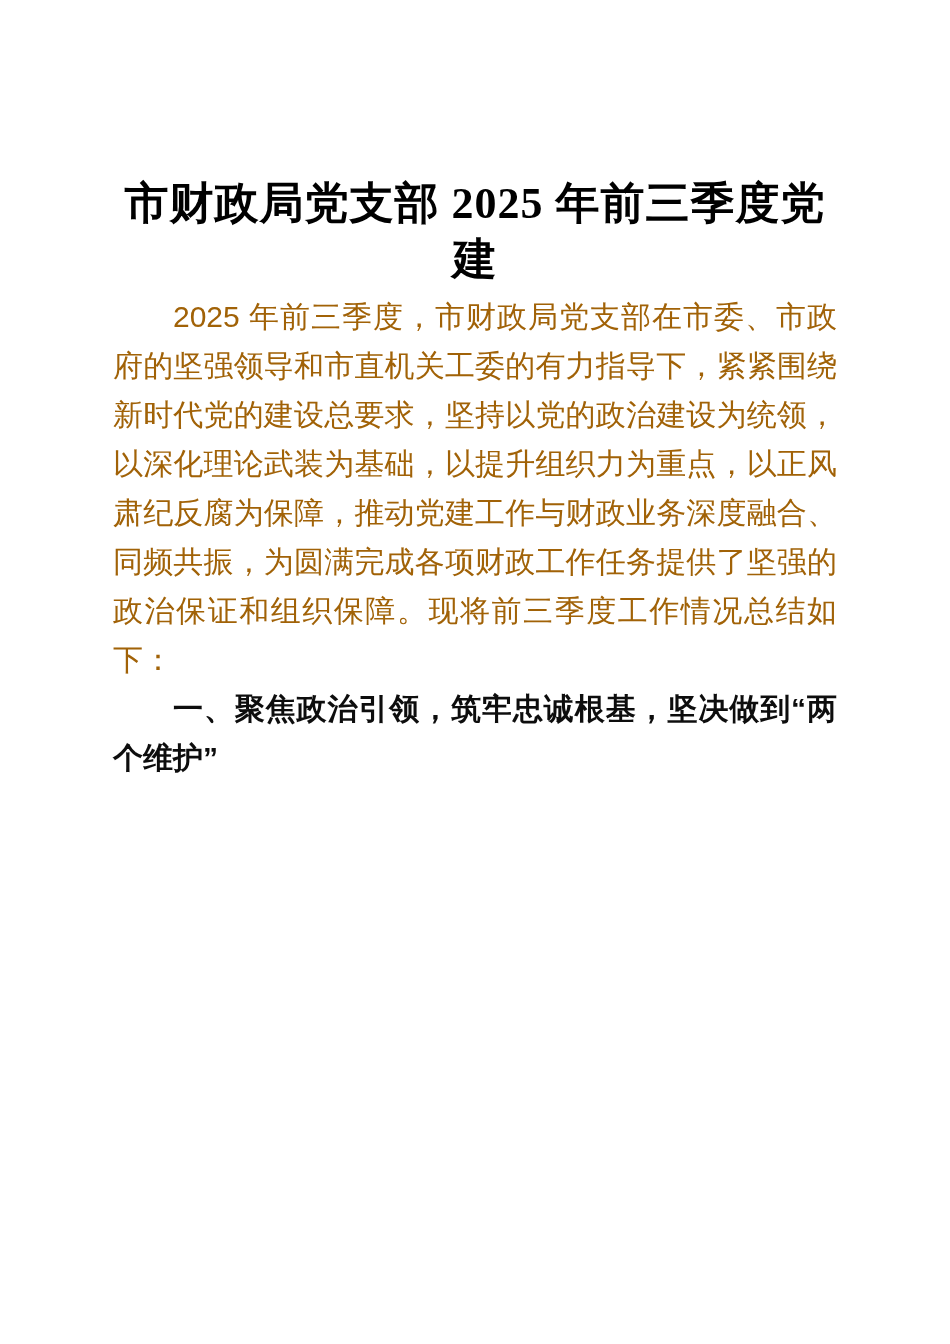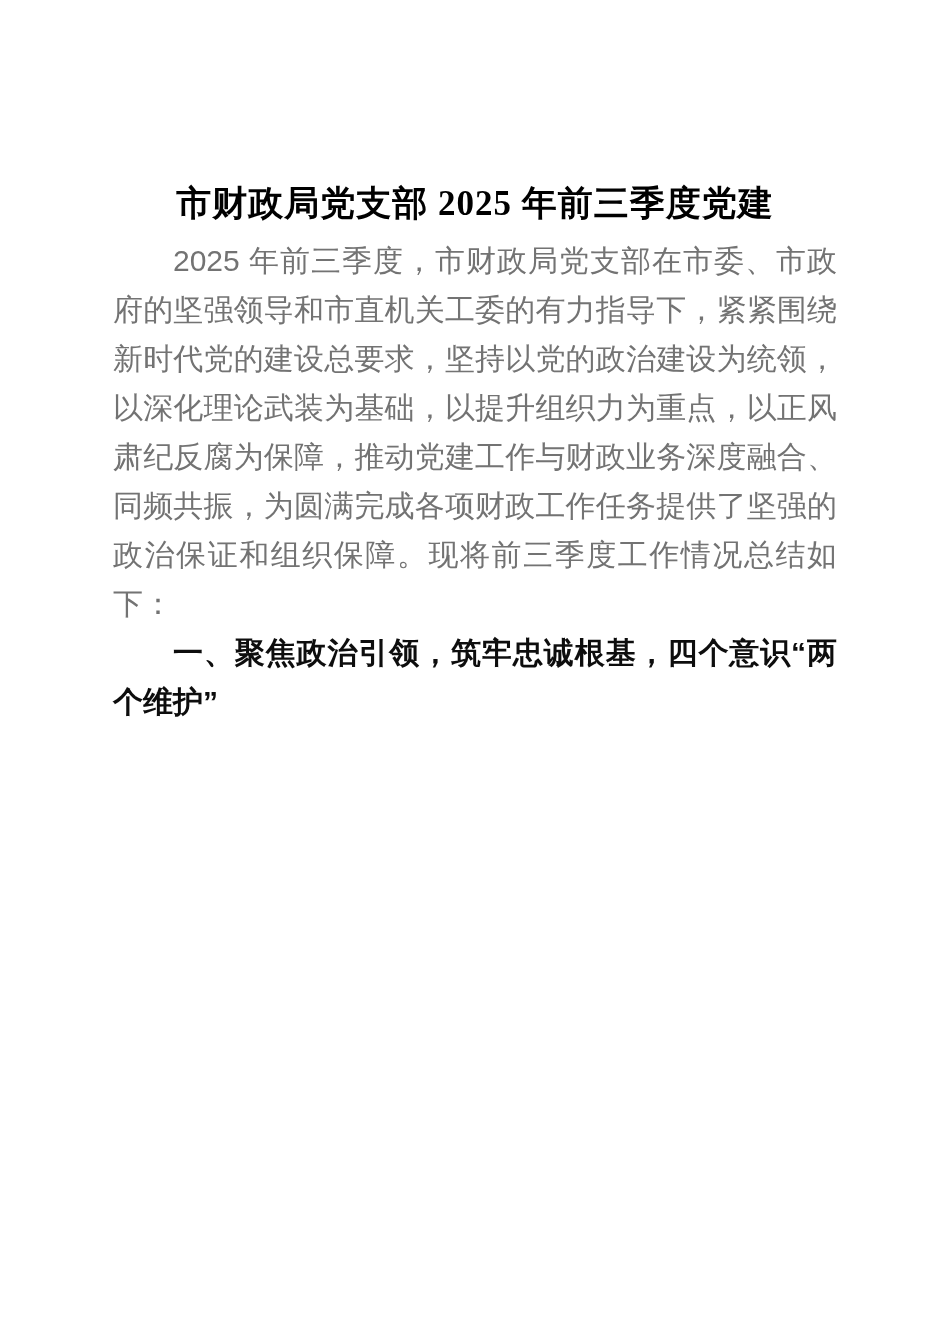--- a/index.html
+++ b/index.html
@@ -17,33 +17,33 @@
   }
   .doc {
     width: 724px;
     margin: 0 auto;
     padding-top: 176px;
   }
   .title {
     margin: 0 0 4px 0;
     font-family: "Liberation Serif", "DejaVu Serif", serif;
     font-weight: bold;
-    font-size: 35px;
+    font-size: 44px;
     line-height: 56px;
     text-align: center;
     color: #000000;
     letter-spacing: 1px;
   }
   .title-line { display: block; }
   .para {
     margin: 0;
     font-family: "Liberation Sans", "DejaVu Sans", sans-serif;
     font-size: 30px;
     line-height: 49px;
-    color: #737373;
+    color: #a16207;
     text-align: justify;
     text-indent: 2em;
     word-break: break-all;
     font-weight: normal;
   }
   .heading {
     font-weight: bold;
     color: #0d0d0d;
   }
 </style>
@@ -52,17 +52,17 @@
 
 <div class="page">
   <div class="doc">
 
     <h1 class="title">
       <span class="title-line">市财政局党支部 2025 年前三季度党建</span>
     </h1>
 
     <p class="para">2025 年前三季度，市财政局党支部在市委、市政府的坚强领导和市直机关工委的有力指导下，紧紧围绕新时代党的建设总要求，坚持以党的政治建设为统领，以深化理论武装为基础，以提升组织力为重点，以正风肃纪反腐为保障，推动党建工作与财政业务深度融合、同频共振，为圆满完成各项财政工作任务提供了坚强的政治保证和组织保障。现将前三季度工作情况总结如下：</p>
 
-    <h2 class="para heading">一、聚焦政治引领，筑牢忠诚根基，四个意识“两个维护”</h2>
+    <h2 class="para heading">一、聚焦政治引领，筑牢忠诚根基，坚决做到“两个维护”</h2>
 
 
   </div>
 </div>
 
 </body></html>

